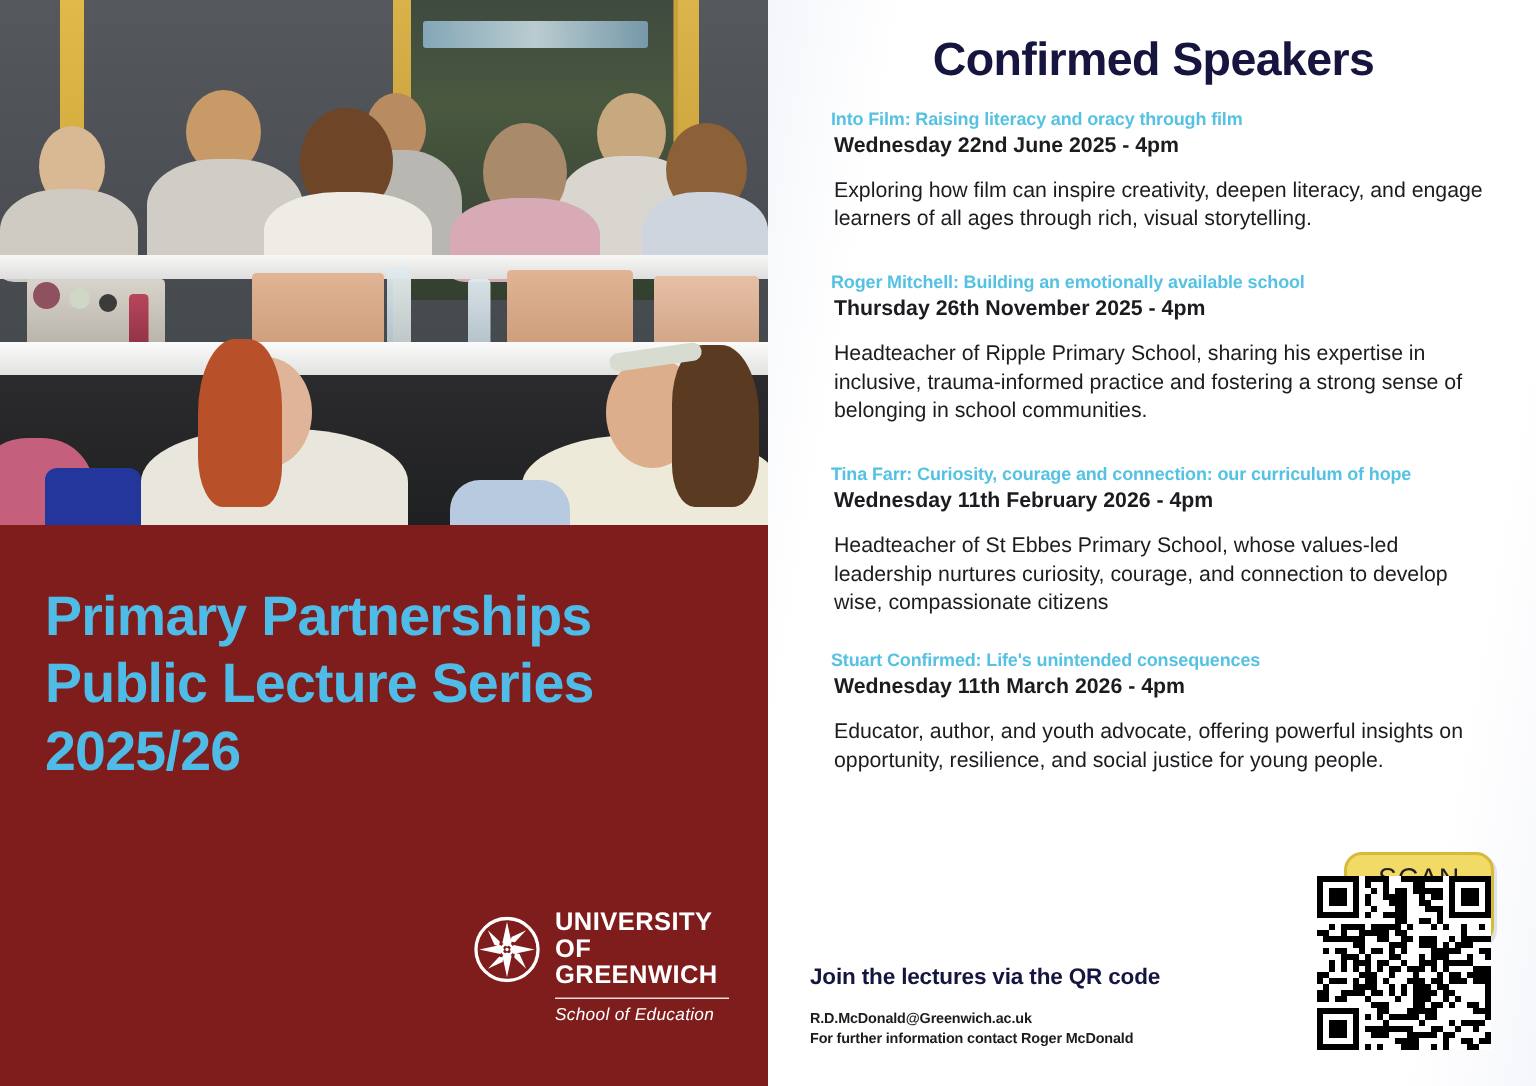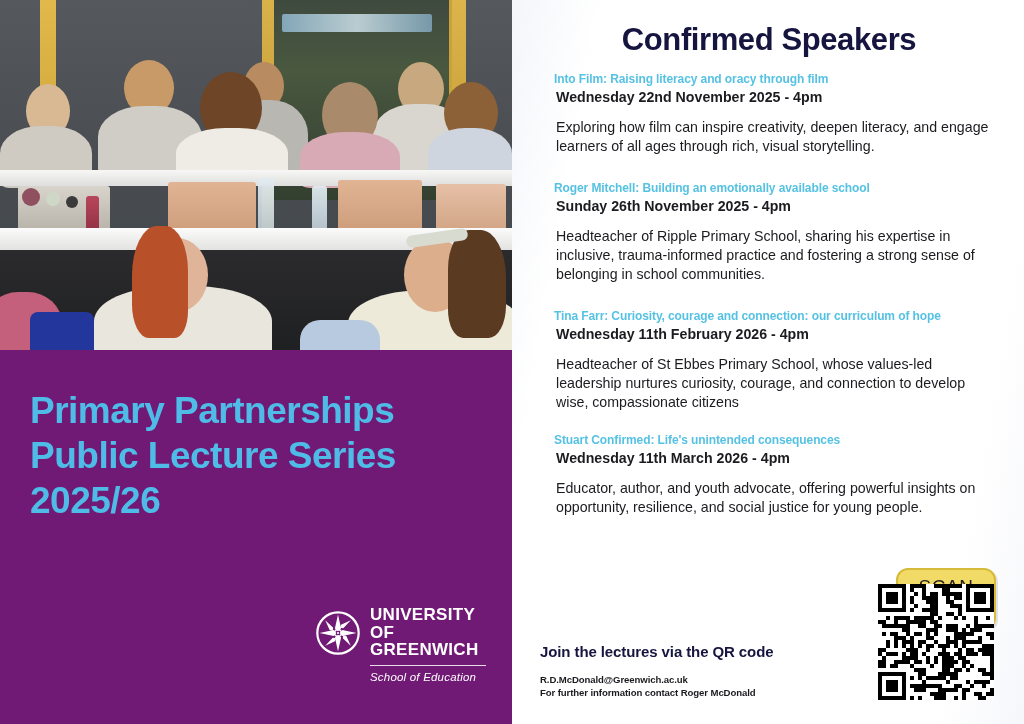--- a/index.html
+++ b/index.html
@@ -14,21 +14,21 @@
     position:relative;
     width:1024px; height:724px;
     display:flex;
     background:#ffffff;
   }
 
   
   .left-panel {
     position:relative;
     width:512px; height:724px;
-    background:#701a75;
+    background:#7f1d1d;
     flex:0 0 512px;
     overflow:hidden;
   }
 
   
   .photo {
     position:absolute;
     top:0; left:0;
     width:512px; height:350px;
     overflow:hidden;
@@ -347,28 +347,28 @@
       <div class="logo-sub">School of Education</div>
     </div>
   </div>
 
   <div class="right-panel">
 
     <div class="speakers-heading">Confirmed Speakers</div>
 
     <div class="talk">
       <div class="talk-title">Into Film: Raising literacy and oracy through film</div>
-      <div class="talk-date">Wednesday 22nd November 2025 - 4pm</div>
+      <div class="talk-date">Wednesday 22nd June 2025 - 4pm</div>
       <div class="talk-desc">Exploring how film can inspire creativity, deepen literacy, and engage learners of all ages through rich, visual storytelling.</div>
     </div>
     <div class="sp-gap"></div>
 
     <div class="talk">
       <div class="talk-title">Roger Mitchell: Building an emotionally available school</div>
-      <div class="talk-date">Sunday 26th November 2025 - 4pm</div>
+      <div class="talk-date">Thursday 26th November 2025 - 4pm</div>
       <div class="talk-desc">Headteacher of Ripple Primary School, sharing his expertise in inclusive, trauma-informed practice and fostering a strong sense of belonging in school communities.</div>
     </div>
     <div class="sp-gap"></div>
 
     <div class="talk">
       <div class="talk-title">Tina Farr: Curiosity, courage and  connection: our curriculum of hope</div>
       <div class="talk-date">Wednesday 11th February 2026 - 4pm</div>
       <div class="talk-desc">Headteacher of St Ebbes Primary School, whose values-led leadership nurtures curiosity, courage, and connection to develop wise, compassionate citizens</div>
     </div>
     <div class="sp-gap-sm"></div>

